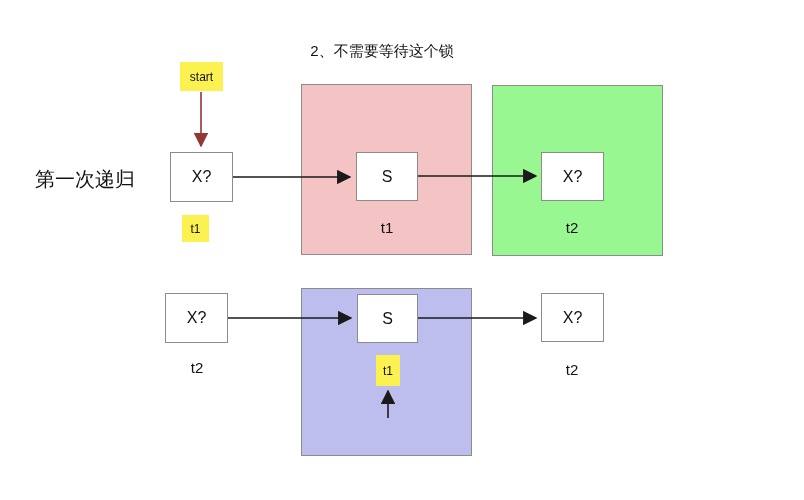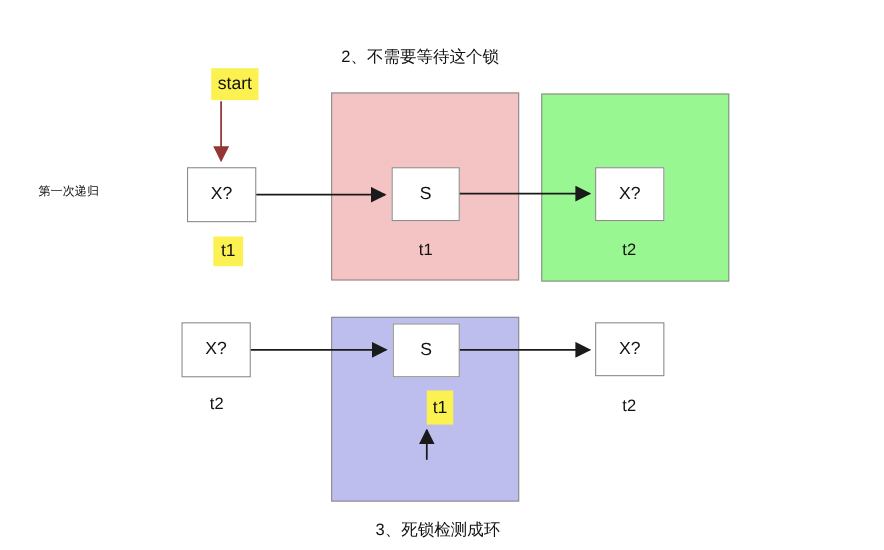--- a/index.html
+++ b/index.html
@@ -22,21 +22,21 @@
   .title {
     font-size: 15px;
     font-weight: 400;
     white-space: nowrap;
     text-align: center;
   }
   .title-two-line {
     line-height: 23px;
   }
   .row-label {
-    font-size: 11px;
+    font-size: 20px;
     white-space: nowrap;
   }
   .node-box {
     box-sizing: border-box;
     background: #ffffff;
     border: 1px solid var(--box-border, #8c8c8c);
     display: flex;
     align-items: center;
     justify-content: center;
     font-size: 16px;
@@ -46,44 +46,42 @@
     border: 1px solid var(--box-border, #8c8c8c);
   }
   .region-pink  { background: var(--region-pink,  #f4c3c3); }
   .region-green { background: var(--region-green, #99f792); }
   .region-blue  { background: var(--region-blue,  #bdbeee); }
   .badge {
     background: var(--highlight-yellow, #fbf151);
     display: flex;
     align-items: center;
     justify-content: center;
-    font-size: 16px;
+    font-size: 12px;
     box-sizing: border-box;
-    margin-left: 12px;
   }
   .caption {
     font-size: 15px;
     white-space: nowrap;
   }
   svg.arrow-layer {
     position: absolute;
     left: 0; top: 0;
     width: 804px; height: 500px;
     pointer-events: none;
   }
 </style>
 </head>
 <body>
 
 <div id="canvas">
 
   <div class="abs title center-x" style="left:382px; top:42px;">2、不需要等待这个锁</div>
 
 
-  <div class="abs title center-x" style="left:398px; top:472px;">3、死锁检测成环</div>
 
   <div class="abs row-label" style="left:35px; top:166px;">第一次递归</div>
 
   <div class="abs region region-pink" style="left:301px; top:84px; width:171px; height:171px;"></div>
   <div class="abs region region-green" style="left:492px; top:85px; width:171px; height:171px;"></div>
   <div class="abs region region-blue" style="left:301px; top:288px; width:171px; height:168px;"></div>
 
   <div class="abs node-box" style="left:170px; top:152px; width:63px; height:50px;">
     <span>X?</span>
   </div>

